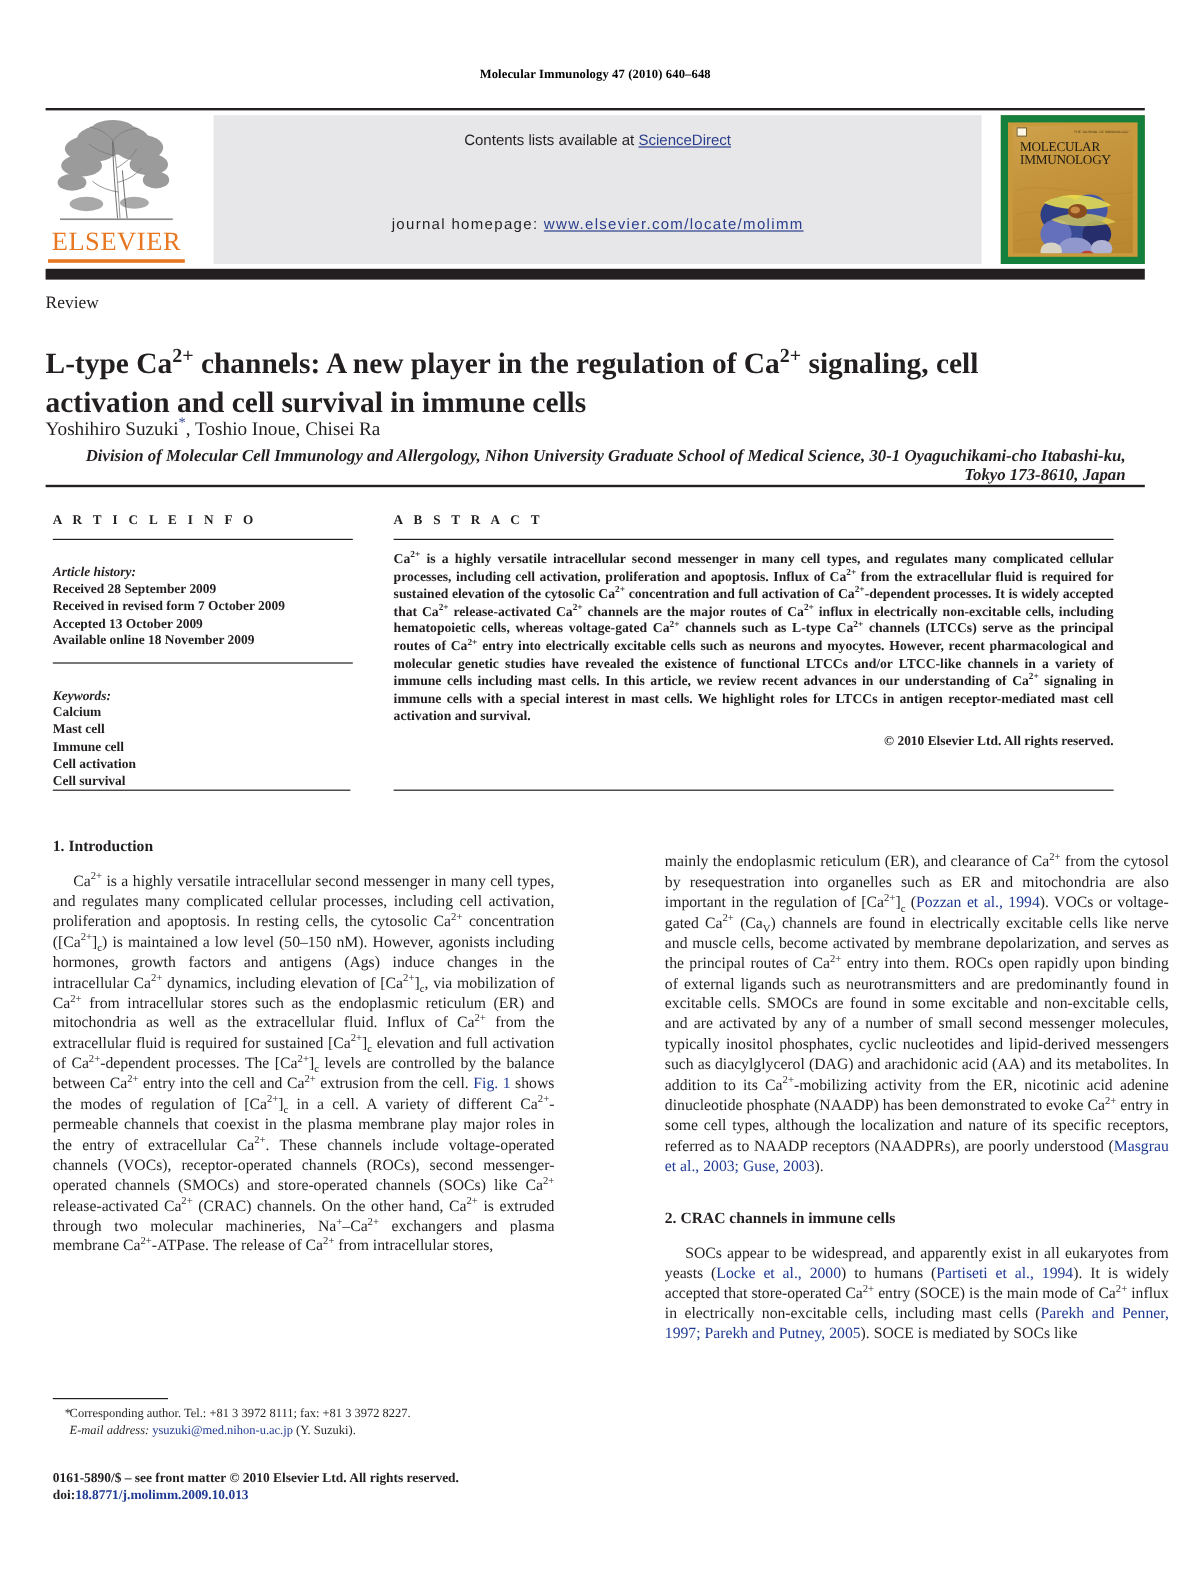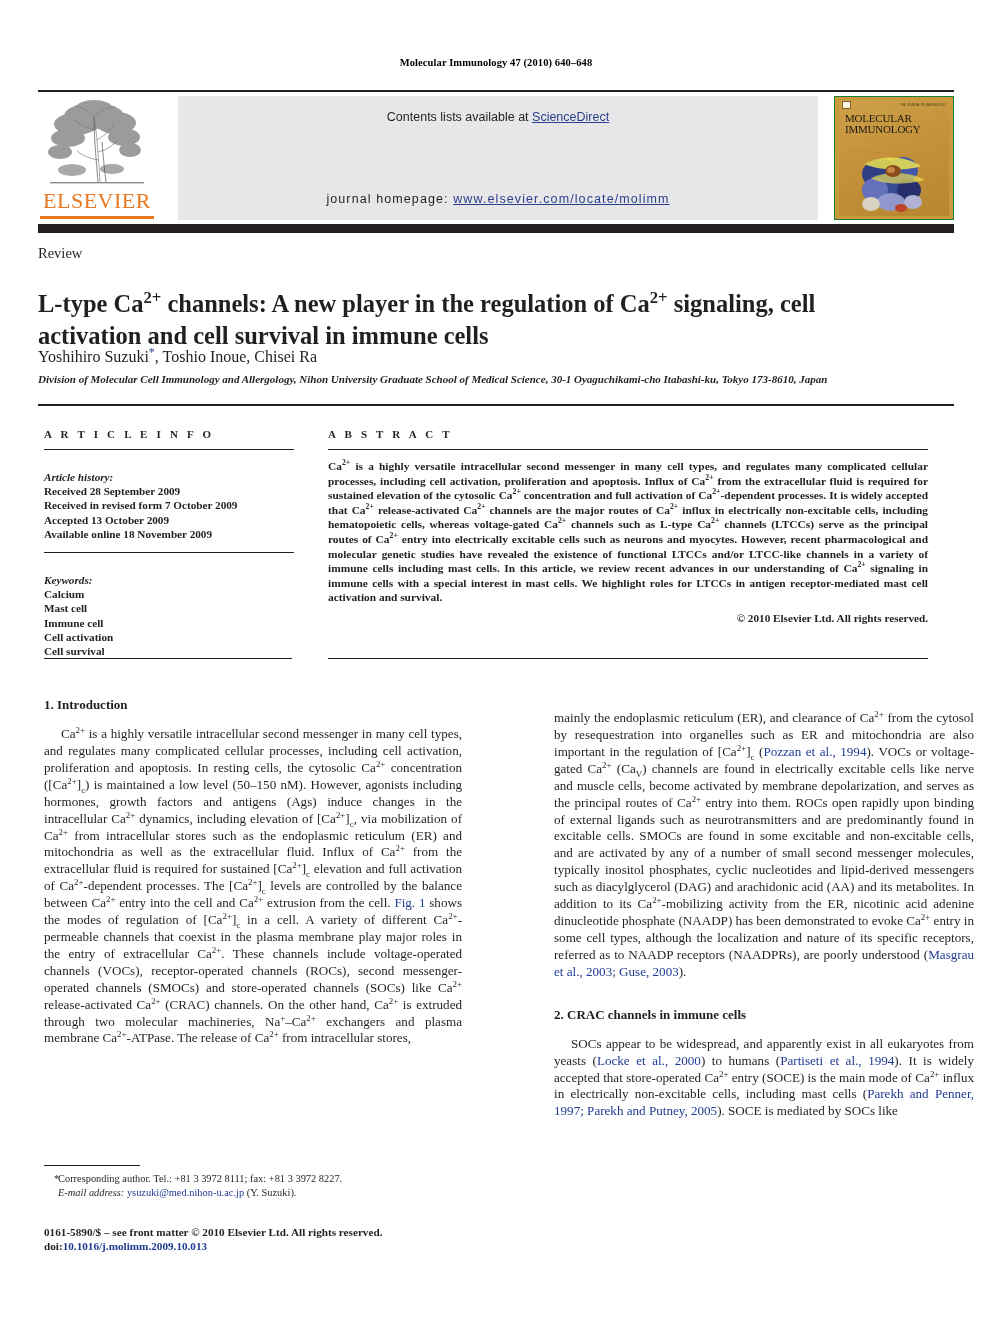--- a/index.html
+++ b/index.html
@@ -103,38 +103,38 @@
     left: 0; top: 44px;
     width: 640px;
     text-align: center;
     font-family: "Liberation Serif", serif;
     font-size: 30px;
     color: #231f20;
     letter-spacing: .2px;
   }
   .homepage-line {
     position: absolute;
-    left: 0; top: 96px;
+    left: 0; top: 84px;
     width: 640px;
     text-align: center;
     font-family: "Liberation Sans", sans-serif;
     font-size: 12.5px;
     letter-spacing: 1.1px;
     color: #231f20;
   }
   .homepage-line .url {
     color: #2a3e8c;
   }
 
   .cover-thumb {
     position: absolute;
     left: 796px; top: 4px;
     width: 120px;
     height: 124px;
-    border: 1px solid #15803d;
+    border: 6px solid #15803d;
     box-sizing: border-box;
     background: #c89a3c;
     overflow: hidden;
   }
   .cover-inner {
     position: absolute;
     left: 4px; top: 3px;
     right: 4px; bottom: 3px;
     background: linear-gradient(160deg,#cda14a 0%,#c3923a 45%,#b8862f 100%);
     overflow: hidden;
@@ -210,25 +210,26 @@
   }
   .authors .star {
     color: #2a3e8c;
     font-size: 12px;
     vertical-align: super;
   }
   .affiliation {
     position: absolute;
     left: 38px; top: 373px;
     width: 900px;
-    font-size: 11px;
+    font-size: 14px;
     font-style: italic;
     font-weight: bold;
     color: #231f20;
     font-family: "Liberation Serif", serif;
+    text-align: right;
   }
 
   .rule-under-title {
     position: absolute;
     left: 38px; top: 404px;
     width: 916px;
     height: 2px;
     background: #231f20;
   }
 
@@ -521,16 +522,16 @@
     <div class="fn-body">
       <span>Corresponding author. Tel.: +81 3 3972 8111; fax: +81 3 3972 8227.</span><br>
       <span class="em">E-mail address:</span>
       <a class="link" href="#">ysuzuki@med.nihon-u.ac.jp</a>
       <span>(Y. Suzuki).</span>
     </div>
   </div>
 
   <div class="issn-block">
     <div>0161-5890/$ – see front matter © 2010 Elsevier Ltd. All rights reserved.</div>
-    <div><span>doi:</span><a class="link" href="#">10.1016/j.molimm.2009.10.013</a></div>
+    <div><span>doi:</span><a class="link" href="#">18.8771/j.molimm.2009.10.013</a></div>
   </div>
 
 </div>
 
 </body></html>

